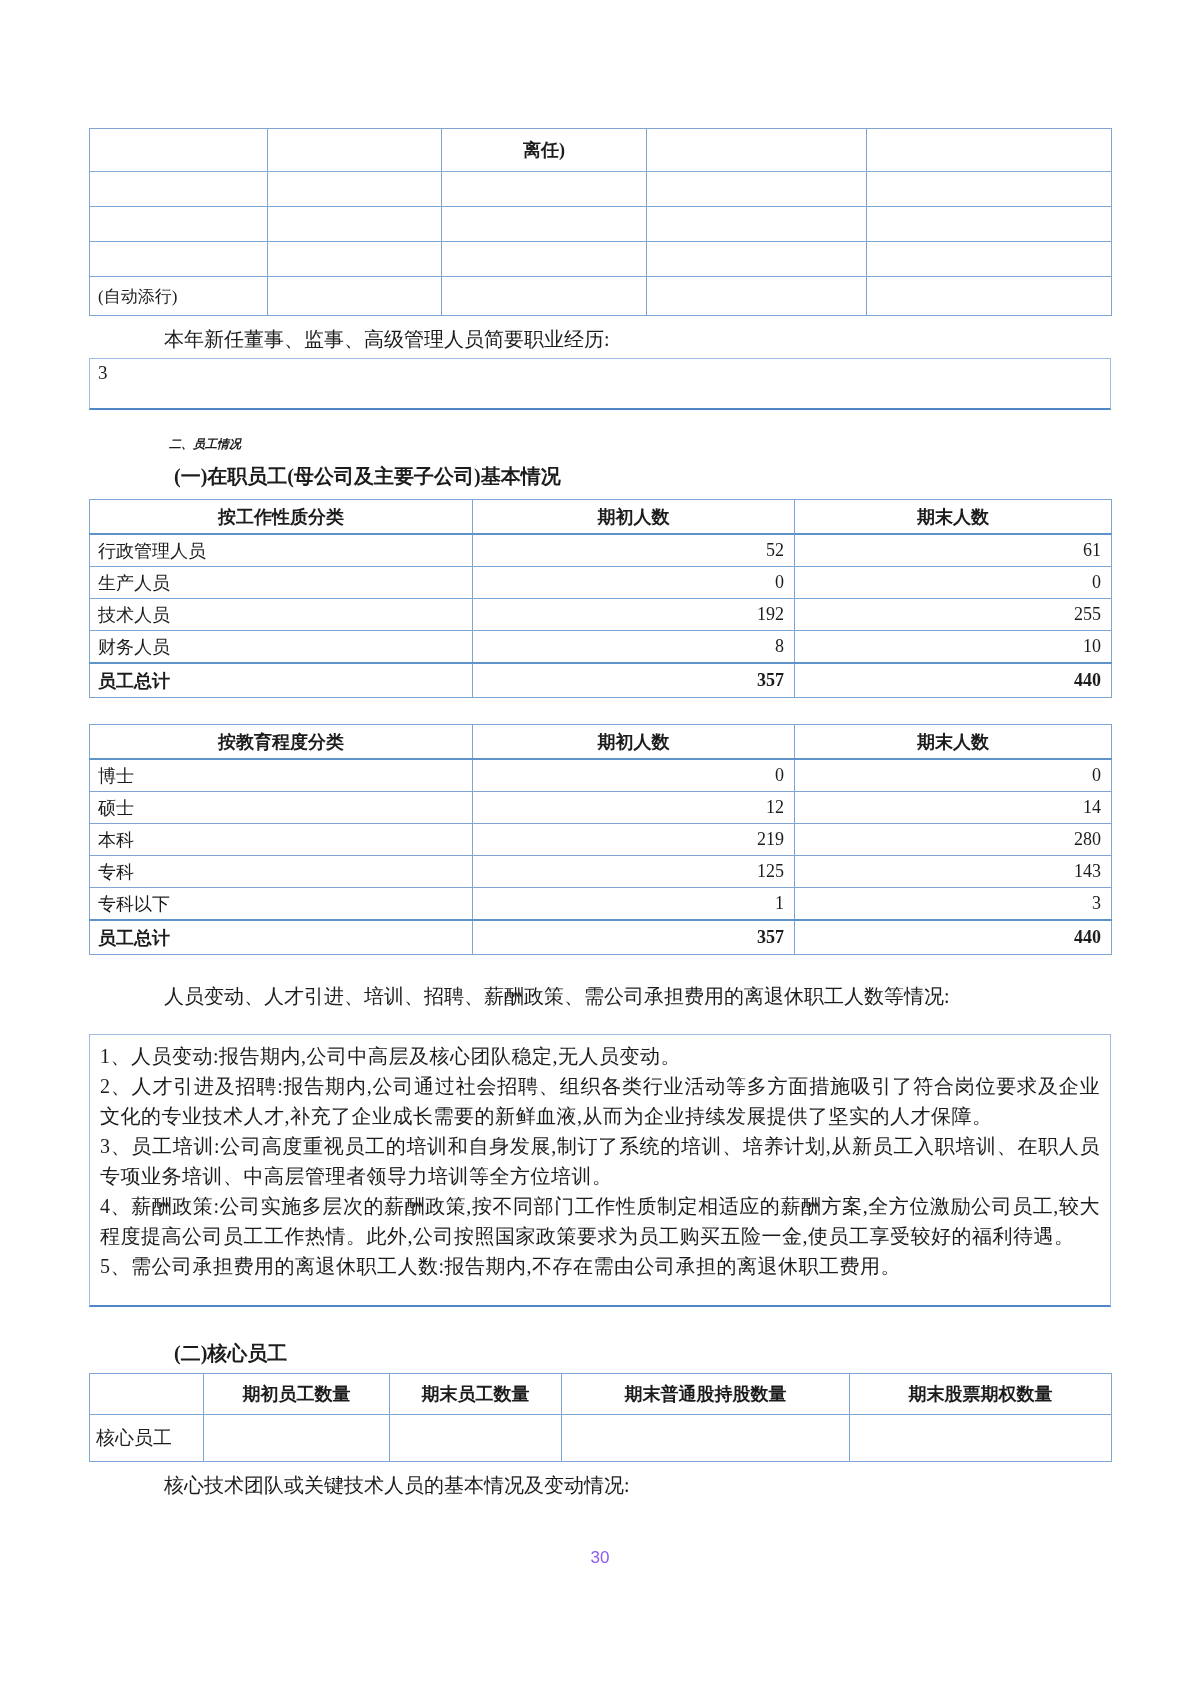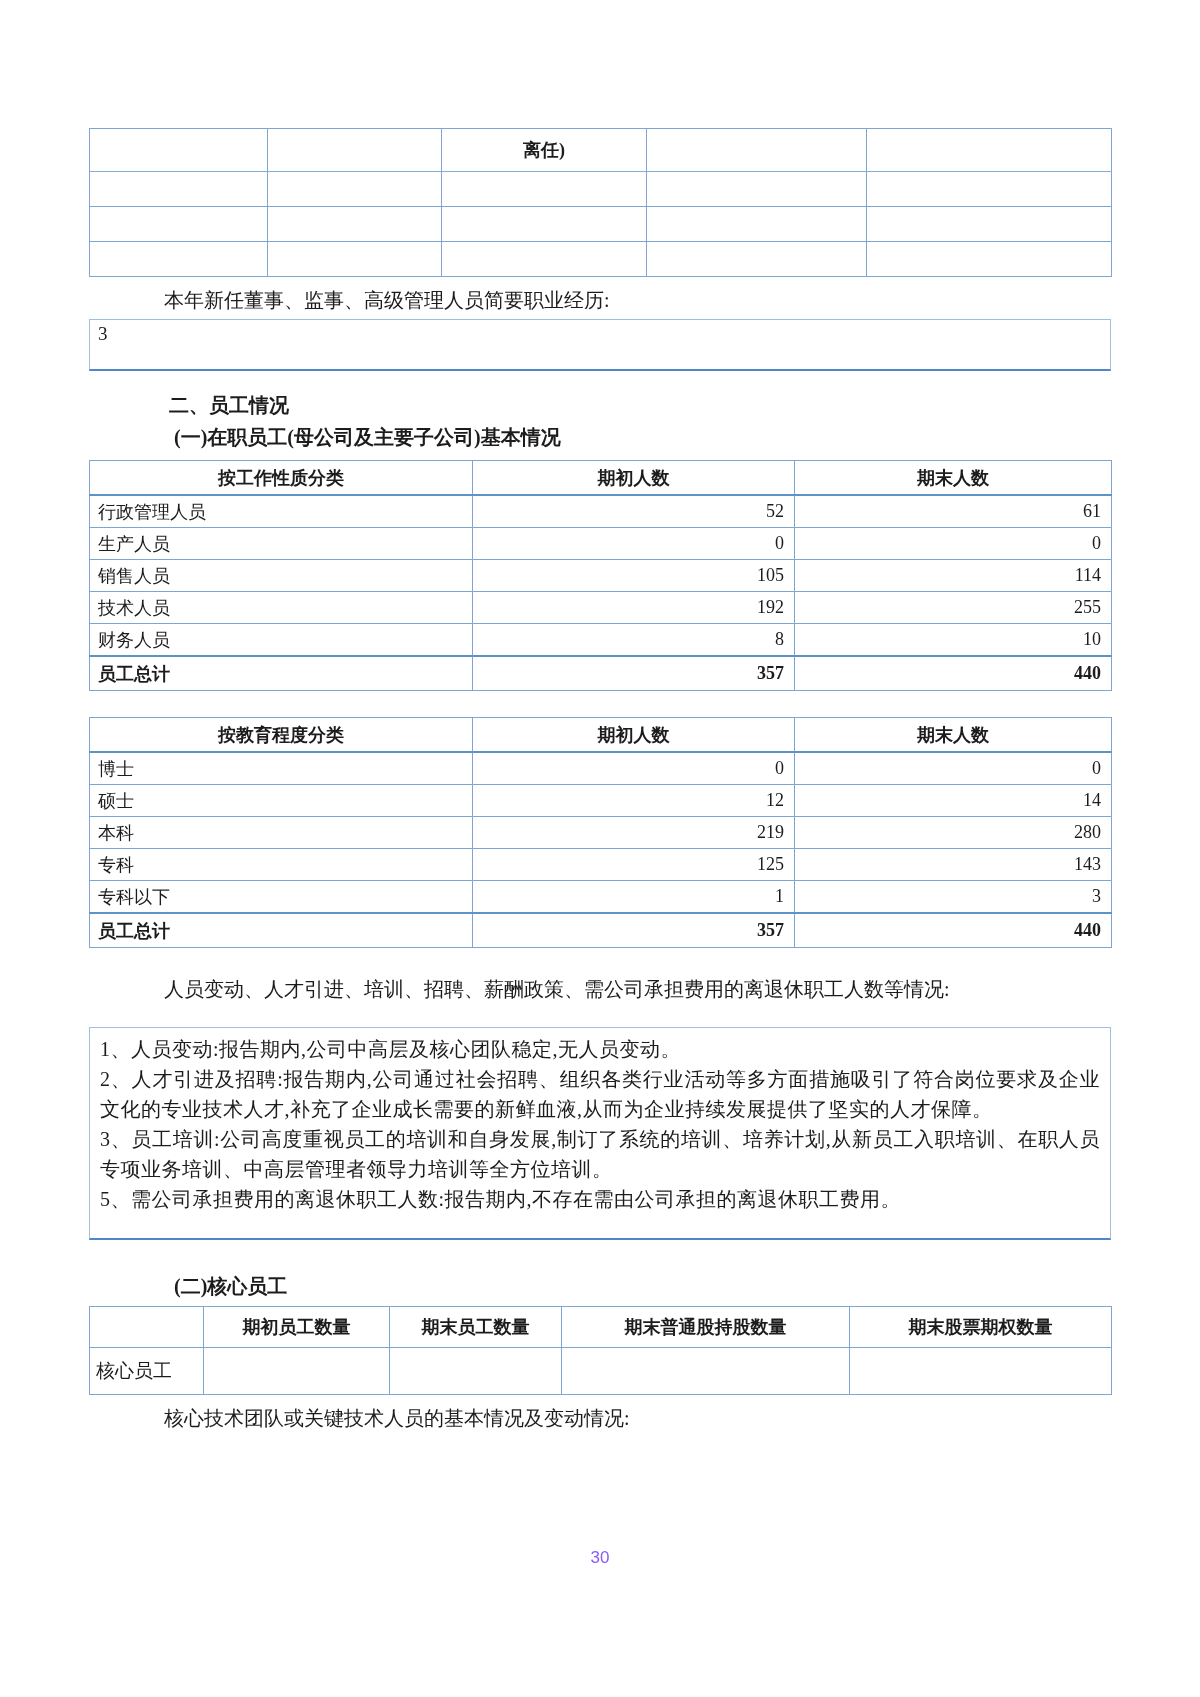--- a/index.html
+++ b/index.html
@@ -21,21 +21,21 @@
   .t-top tr.r-auto td{height:38px;}
   .t-top .c-center{text-align:center;font-weight:bold;}
   .t-top .auto-label{text-align:left;font-size:17px;}
 
   .note-line{font-size:20px;line-height:26px;margin:10px 0 0 0;text-indent:75px;}
   .bio-box{
     margin-top:6px;height:52px;border:1px solid #9FBFE0;border-bottom:2px solid #4E86C6;
     font-size:19px;padding:3px 8px;box-sizing:border-box;
   }
 
-  .h-sec{font-size:20px;font-weight:bold;margin:22px 0 0 0;text-indent:80px;line-height:24px;}
+  .h-sec{font-size:12px;font-weight:bold;margin:22px 0 0 0;text-indent:80px;line-height:24px;font-style:italic;}
   .h-sub{font-size:20px;font-weight:bold;margin:8px 0 0 0;text-indent:85px;line-height:24px;}
 
   
   .t-emp{margin-top:11px;}
   .t-emp tr.r-head td{height:33px;text-align:center;font-weight:bold;border-bottom:2px solid #5E92C8;}
   .t-emp td{height:31px;}
   .t-emp .c-label{text-align:left;}
   .t-emp .c-num{text-align:right;padding-right:10px;}
   .t-emp tr.r-total td{font-weight:bold;border-top:2px solid #5E92C8;height:33px;}
   .t-emp2{margin-top:26px;}
@@ -99,20 +99,27 @@
           <td></td>
           <td></td>
     </tr>
     <tr>
       <td></td>
           <td></td>
           <td></td>
           <td></td>
           <td></td>
     </tr>
+    <tr class="r-auto">
+      <td class="auto-label">(自动添行)</td>
+      <td></td>
+          <td></td>
+          <td></td>
+          <td></td>
+    </tr>
   </tbody>
     </table>
 
   <div class="note-line">本年新任董事、监事、高级管理人员简要职业经历:</div>
   <div class="bio-box">3</div>
 
   <div class="h-sec">二、员工情况</div>
   <div class="h-sub">(一)在职员工(母公司及主要子公司)基本情况</div>
 
   <table class="tbl t-emp">
@@ -131,25 +138,20 @@
       <td class="c-label">行政管理人员</td>
       <td class="c-num">52</td>
       <td class="c-num">61</td>
     </tr>
     <tr>
       <td class="c-label">生产人员</td>
       <td class="c-num">0</td>
       <td class="c-num">0</td>
     </tr>
     <tr>
-      <td class="c-label">销售人员</td>
-      <td class="c-num">105</td>
-      <td class="c-num">114</td>
-    </tr>
-    <tr>
       <td class="c-label">技术人员</td>
       <td class="c-num">192</td>
       <td class="c-num">255</td>
     </tr>
     <tr>
       <td class="c-label">财务人员</td>
       <td class="c-num">8</td>
       <td class="c-num">10</td>
     </tr>
     <tr class="r-total">
@@ -204,20 +206,21 @@
     </tr>
   </tbody>
     </table>
 
   <div class="hr-intro">人员变动、人才引进、培训、招聘、薪酬政策、需公司承担费用的离退休职工人数等情况:</div>
 
   <div class="hr-box">
     <p>1、人员变动:报告期内,公司中高层及核心团队稳定,无人员变动。</p>
     <p>2、人才引进及招聘:报告期内,公司通过社会招聘、组织各类行业活动等多方面措施吸引了符合岗位要求及企业文化的专业技术人才,补充了企业成长需要的新鲜血液,从而为企业持续发展提供了坚实的人才保障。</p>
     <p>3、员工培训:公司高度重视员工的培训和自身发展,制订了系统的培训、培养计划,从新员工入职培训、在职人员专项业务培训、中高层管理者领导力培训等全方位培训。</p>
+    <p>4、薪酬政策:公司实施多层次的薪酬政策,按不同部门工作性质制定相适应的薪酬方案,全方位激励公司员工,较大程度提高公司员工工作热情。此外,公司按照国家政策要求为员工购买五险一金,使员工享受较好的福利待遇。</p>
     <p>5、需公司承担费用的离退休职工人数:报告期内,不存在需由公司承担的离退休职工费用。</p>
   </div>
 
   <div class="h-sub core-head">(二)核心员工</div>
 
   <table class="tbl t-core">
     <colgroup>
         <col style="width:114px">
         <col style="width:186px">
         <col style="width:172px">

